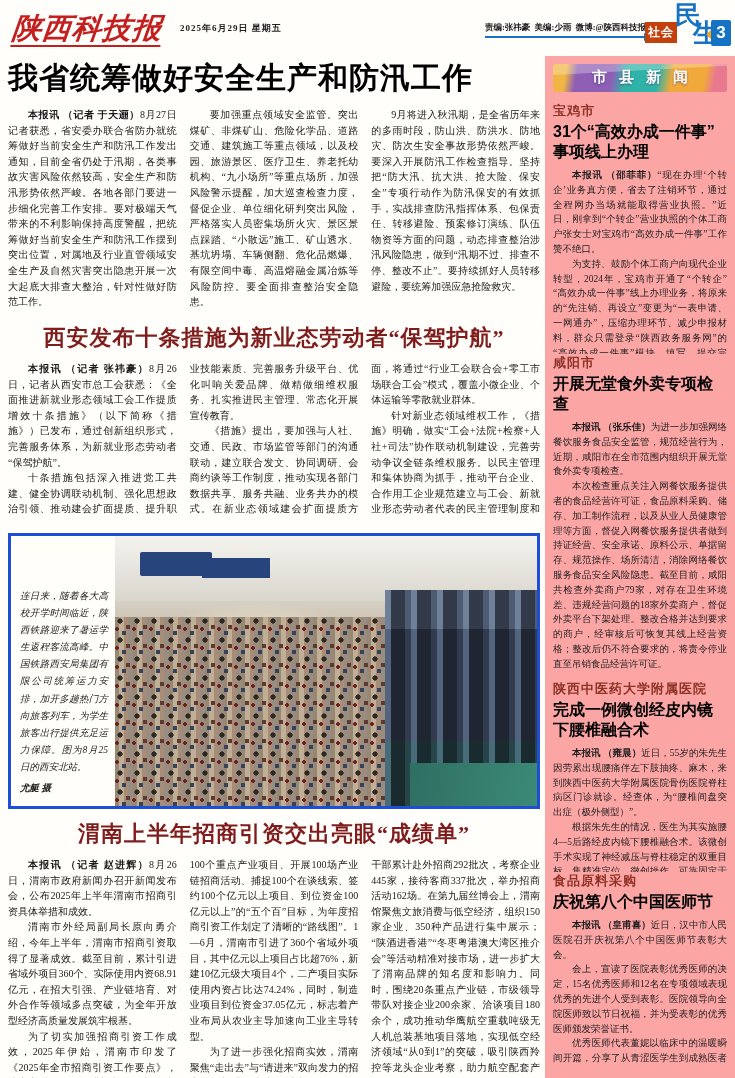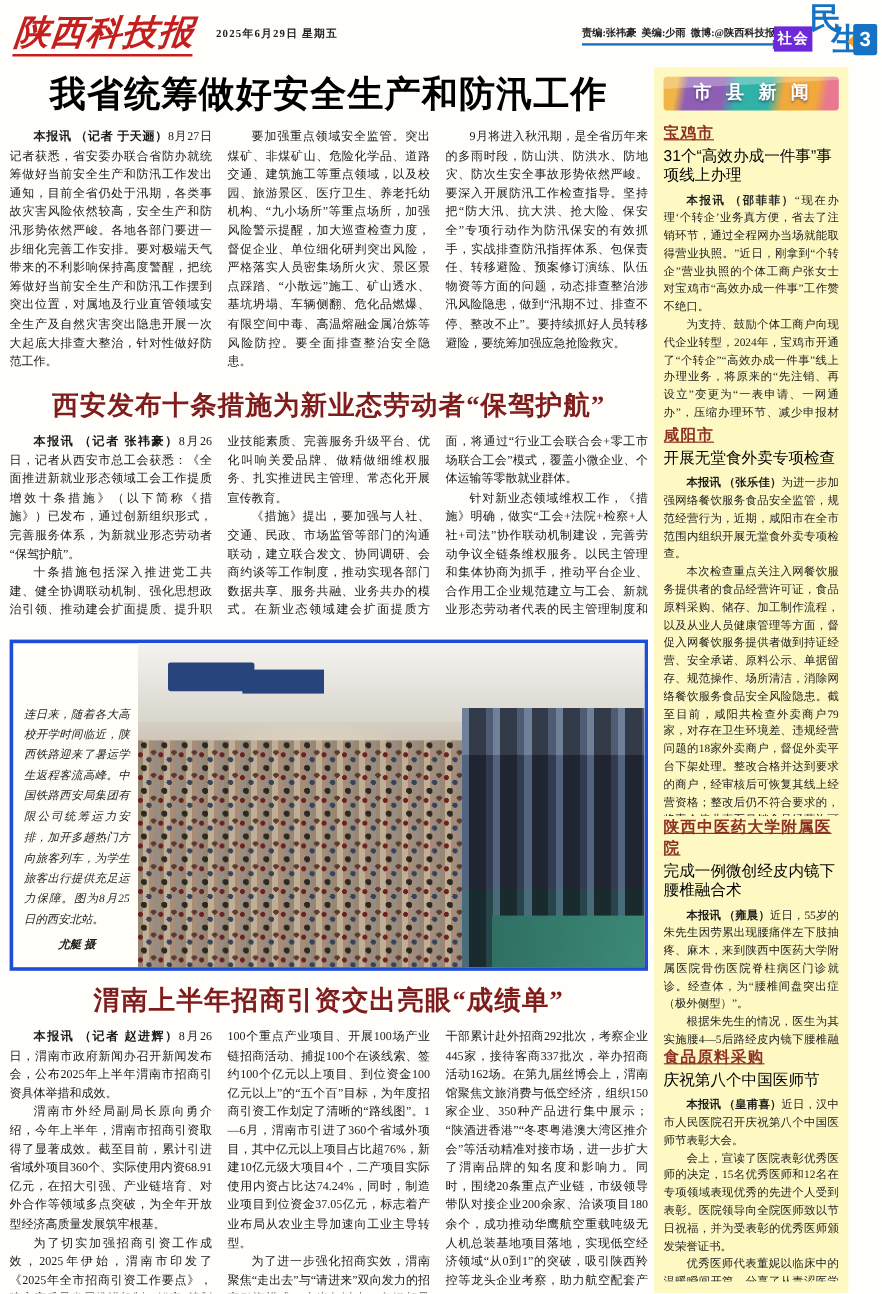--- a/index.html
+++ b/index.html
@@ -11,52 +11,52 @@
   .masthead { position:relative; height:56px; padding:10px 10px 0 12px; }
   .logo { position:absolute; left:12px; top:14px; font-size:29px; font-weight:bold; font-style:italic;
           color:#c41f1f; letter-spacing:1px; transform:skewX(-6deg);
           border-bottom:2px solid #c41f1f; padding-bottom:2px; line-height:1; }
   .mh-date { position:absolute; left:180px; top:22px; font-size:9px; font-weight:bold; color:#222; letter-spacing:1px;font-family:Liberation Serif, serif; }
   .mh-editors { position:absolute; left:485px; top:22px; font-size:8.5px; font-weight:bold; color:#222; white-space:nowrap; }
   .mh-arrow { position:absolute; left:485px; top:36px; width:160px; height:2px; background:#1673c4; }
   .mh-arrow:after { content:""; position:absolute; right:-7px; top:-3px; border-left:8px solid #1673c4;
           border-top:4px solid transparent; border-bottom:4px solid transparent; }
   .section-block { position:absolute; right:4px; top:6px; width:86px; height:48px; }
-  .tag-box { position:absolute; left:0; top:16px; background:#6d28d9; color:#fff; font-family:"Liberation Sans",sans-serif;
+  .tag-box { position:absolute; left:0; top:16px; background:#c2410c; color:#fff; font-family:"Liberation Sans",sans-serif;
           font-weight:bold; font-size:12px; padding:2px 3px; letter-spacing:1px; }
   .ms-char1 { position:absolute; left:30px; top:-4px; color:#1673c4; font-family:"Liberation Sans",sans-serif;
           font-weight:900; font-size:26px; line-height:1; }
   .ms-char2 { position:absolute; left:48px; top:14px; color:#1673c4; font-family:"Liberation Sans",sans-serif;
           font-weight:900; font-size:26px; line-height:1; }
   .ms-diamond { position:absolute; left:64px; top:22px; width:13px; height:13px; background:#f6a21d; transform:rotate(45deg); }
   .page-num-box { position:absolute; right:0; top:14px; width:20px; height:26px; background:#1673c4; color:#fff;
           font-family:"Liberation Sans",sans-serif; font-weight:bold; font-size:17px; text-align:center; line-height:26px; border-radius:2px; }
 
   
   .content { position:absolute; top:56px; left:0; right:0; bottom:0; display:flex; }
   .main-col { width:545px; padding:0 5px 0 8px; }
-  .sidebar { width:162px; background:#fef9c3; padding:6px 8px 8px 8px; }
+  .sidebar { width:190px; background:#fca5a5; padding:6px 8px 8px 8px; }
 
   
   .a1-headline { font-family:"Liberation Sans","DejaVu Sans",sans-serif; font-weight:900; font-size:30px;
-          letter-spacing:1px; text-align:center; color:#000; margin:2px 0 8px 0; white-space:nowrap; }
+          letter-spacing:1px; color:#000; margin:2px 0 8px 0; white-space:nowrap; }
   .serif-headline { font-size:22px; font-weight:bold; text-align:center; color:#7f1d1d; letter-spacing:1px; margin:10px 0 8px 0; white-space:nowrap; }
   .art-body { column-count:3; column-gap:13px; column-fill:auto; overflow:hidden;
           font-size:10px; line-height:15.6px; text-align:justify; color:#191919; }
   .art-body p { text-indent:2em; }
   .art-body .byline { font-weight:bold; }
   .a1-body { height:206px; }
   .a2-body { height:166px; }
   .a3-body { height:240px; }
 
   
   .figure { display:flex; height:276px; margin-top:6px; border:3px solid #1d4ed8; background:#fffef9; }
   .fig-caption { width:104px; padding:52px 7px 8px 9px; font-size:9.5px; font-style:italic; line-height:1.8;
           text-align:justify; color:#222; }
-  .fig-credit { display:block; text-align:center; font-weight:bold; font-style:italic; margin-top:4px; }
+  .fig-credit { display:block; font-weight:bold; font-style:italic; margin-top:4px; }
   .photo { position:relative; flex:1; overflow:hidden; background:linear-gradient(#eceae3 0%,#dbd7cd 20%,#c9bfae 34%,#b4a28a 60%,#97856c 82%,#6e6152 100%); }
   .ph-ceiling { position:absolute; left:0; top:0; right:0; height:24%;
           background:linear-gradient(#f4f3ef,#d9d6cd),repeating-linear-gradient(180deg,rgba(255,255,255,.55) 0 2px,transparent 2px 8px); }
   .ph-sign { position:absolute; left:6%; top:6%; width:17%; height:9%; background:#27457c; border-radius:2px; box-shadow:60px 4px 0 -2px #27457c; }
   .ph-crowd { position:absolute; left:0; top:30%; width:66%; bottom:0;
           background-color:#b3a189;
           background-image:
             radial-gradient(circle 2.6px at 5px 4px, #2e2823 97%, transparent),
             radial-gradient(circle 2.2px at 13px 10px, #5d3a31 97%, transparent),
             radial-gradient(circle 2.2px at 9px 16px, #36415c 97%, transparent),
@@ -73,22 +73,22 @@
 
   
   .sb-banner { position:relative; height:28px; margin:2px 0 10px 0; overflow:hidden; border-radius:3px;
           background:linear-gradient(100deg,#f0b544 0 8%,#8e5fb5 14% 34%,#2fb3a8 42% 60%,#f2a93b 68% 86%,#e8798f 92% 100%); }
   .sb-banner:before { content:""; position:absolute; left:-6px; top:-10px; width:115%; height:16px;
           background:rgba(255,255,255,.28); transform:rotate(-3deg); }
   .sb-banner-text { position:absolute; left:0; right:0; top:4px; text-align:center; color:#fff;
           font-weight:bold; font-size:15px; letter-spacing:12px; text-indent:12px;
           font-family:"Liberation Serif",serif; text-shadow:0 1px 2px rgba(60,40,90,.6); }
   .sb-item { overflow:hidden; }
-  .sb-loc { font-size:13px; font-weight:bold; color:#8d3224; letter-spacing:1px;text-decoration:underline; }
-  .sb-head { font-family:"Liberation Sans","DejaVu Sans",sans-serif; font-weight:normal; font-size:13px;
+  .sb-loc { font-size:13px; font-weight:bold; color:#8d3224; letter-spacing:1px; }
+  .sb-head { font-family:"Liberation Sans","DejaVu Sans",sans-serif; font-weight:bold; font-size:16px;
           color:#000; margin:2px 0 6px 0; line-height:1.25; }
   .sb-head.centered { text-align:left; }
   .sb-body { font-size:9.5px; line-height:14.8px; text-align:justify; color:#1d1d1d; }
   .sb-body p { text-indent:2em; }
   .sb-body .byline { font-weight:bold; }
   .sb-i1 { height:252px; }
   .sb-i2 { height:326px; }
   .sb-i3 { height:192px; }
   .sb-i4 { height:196px; }
 </style>

